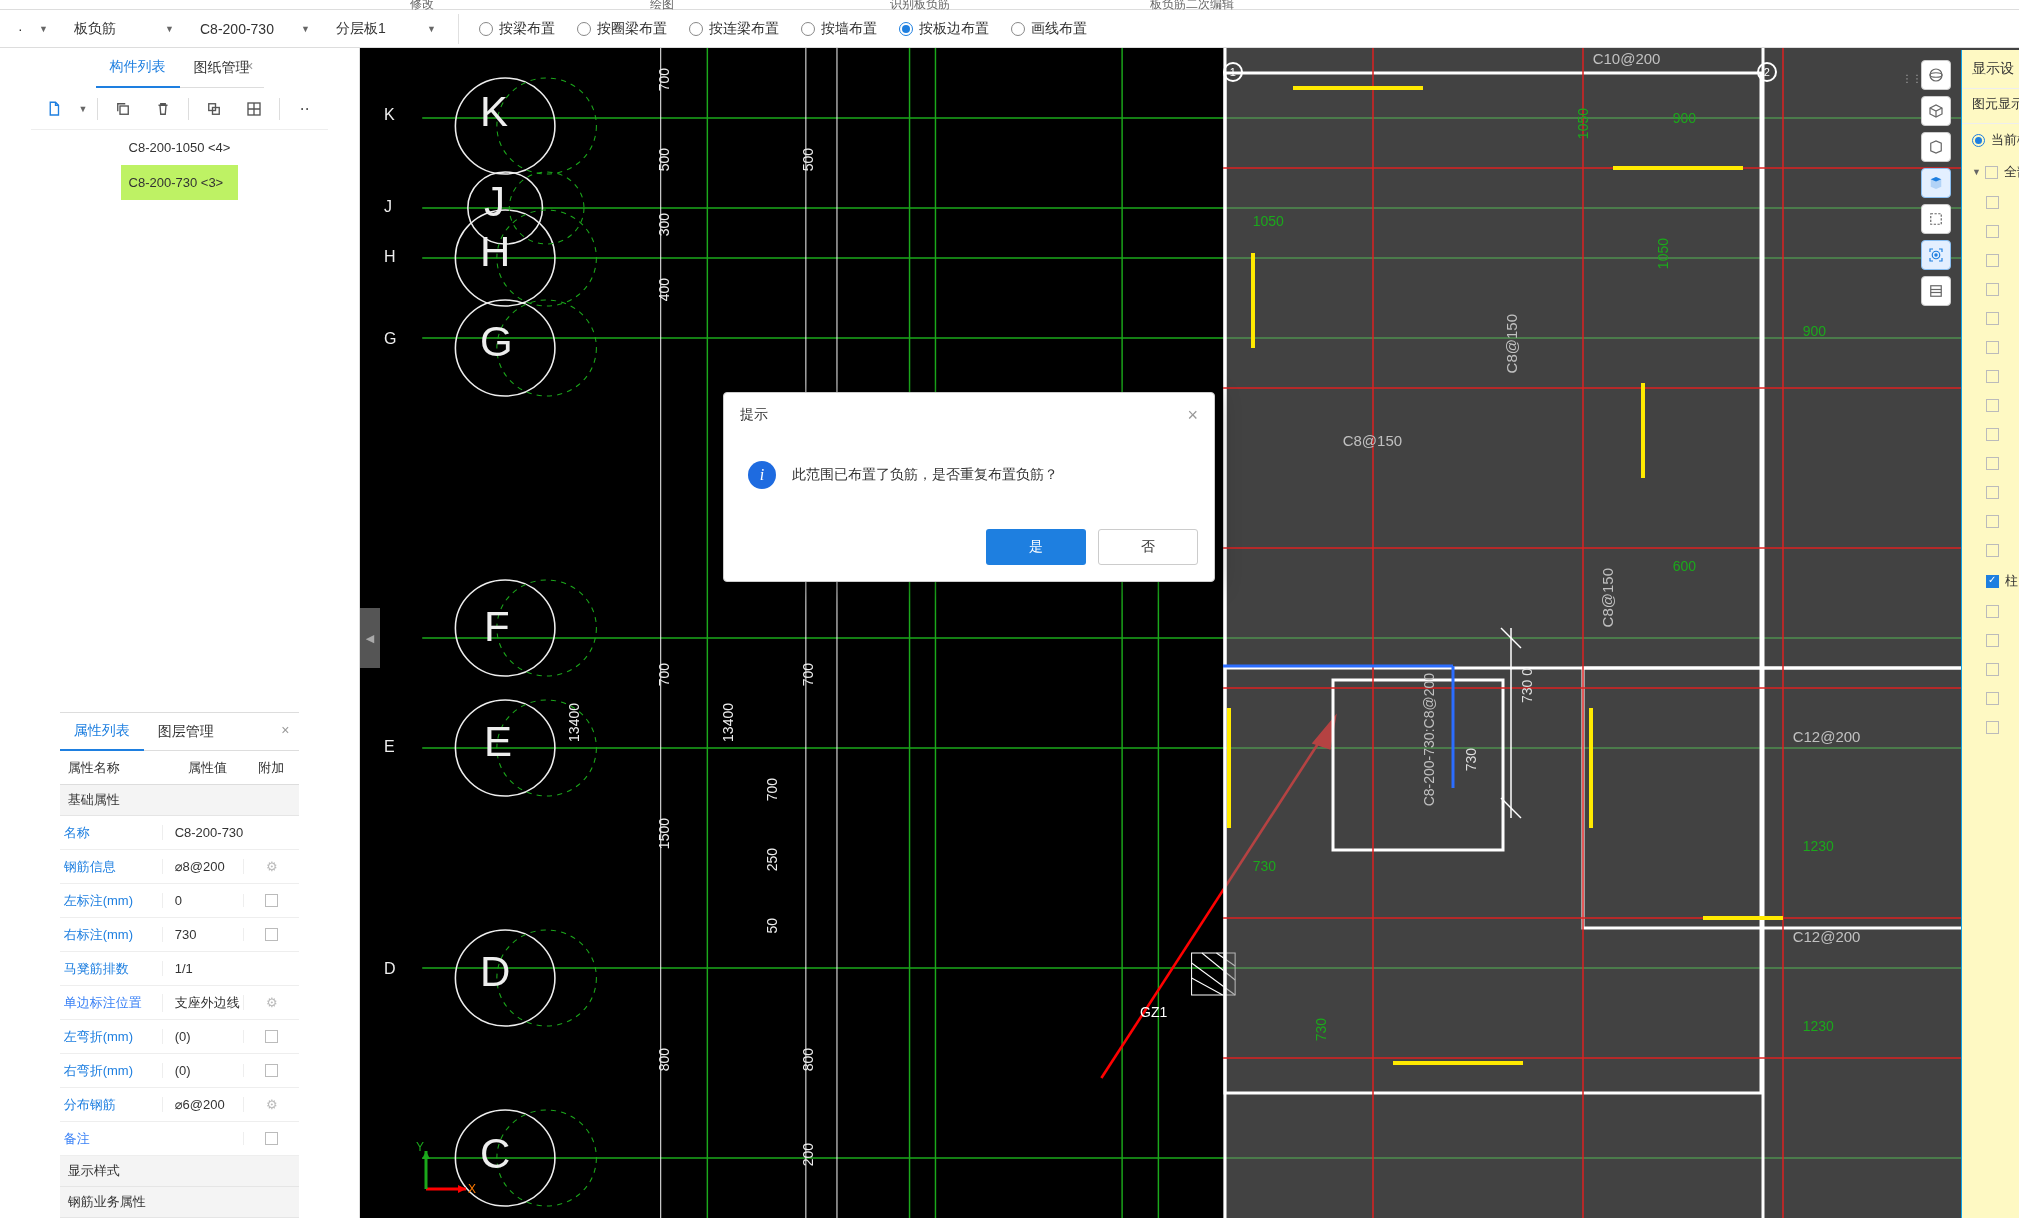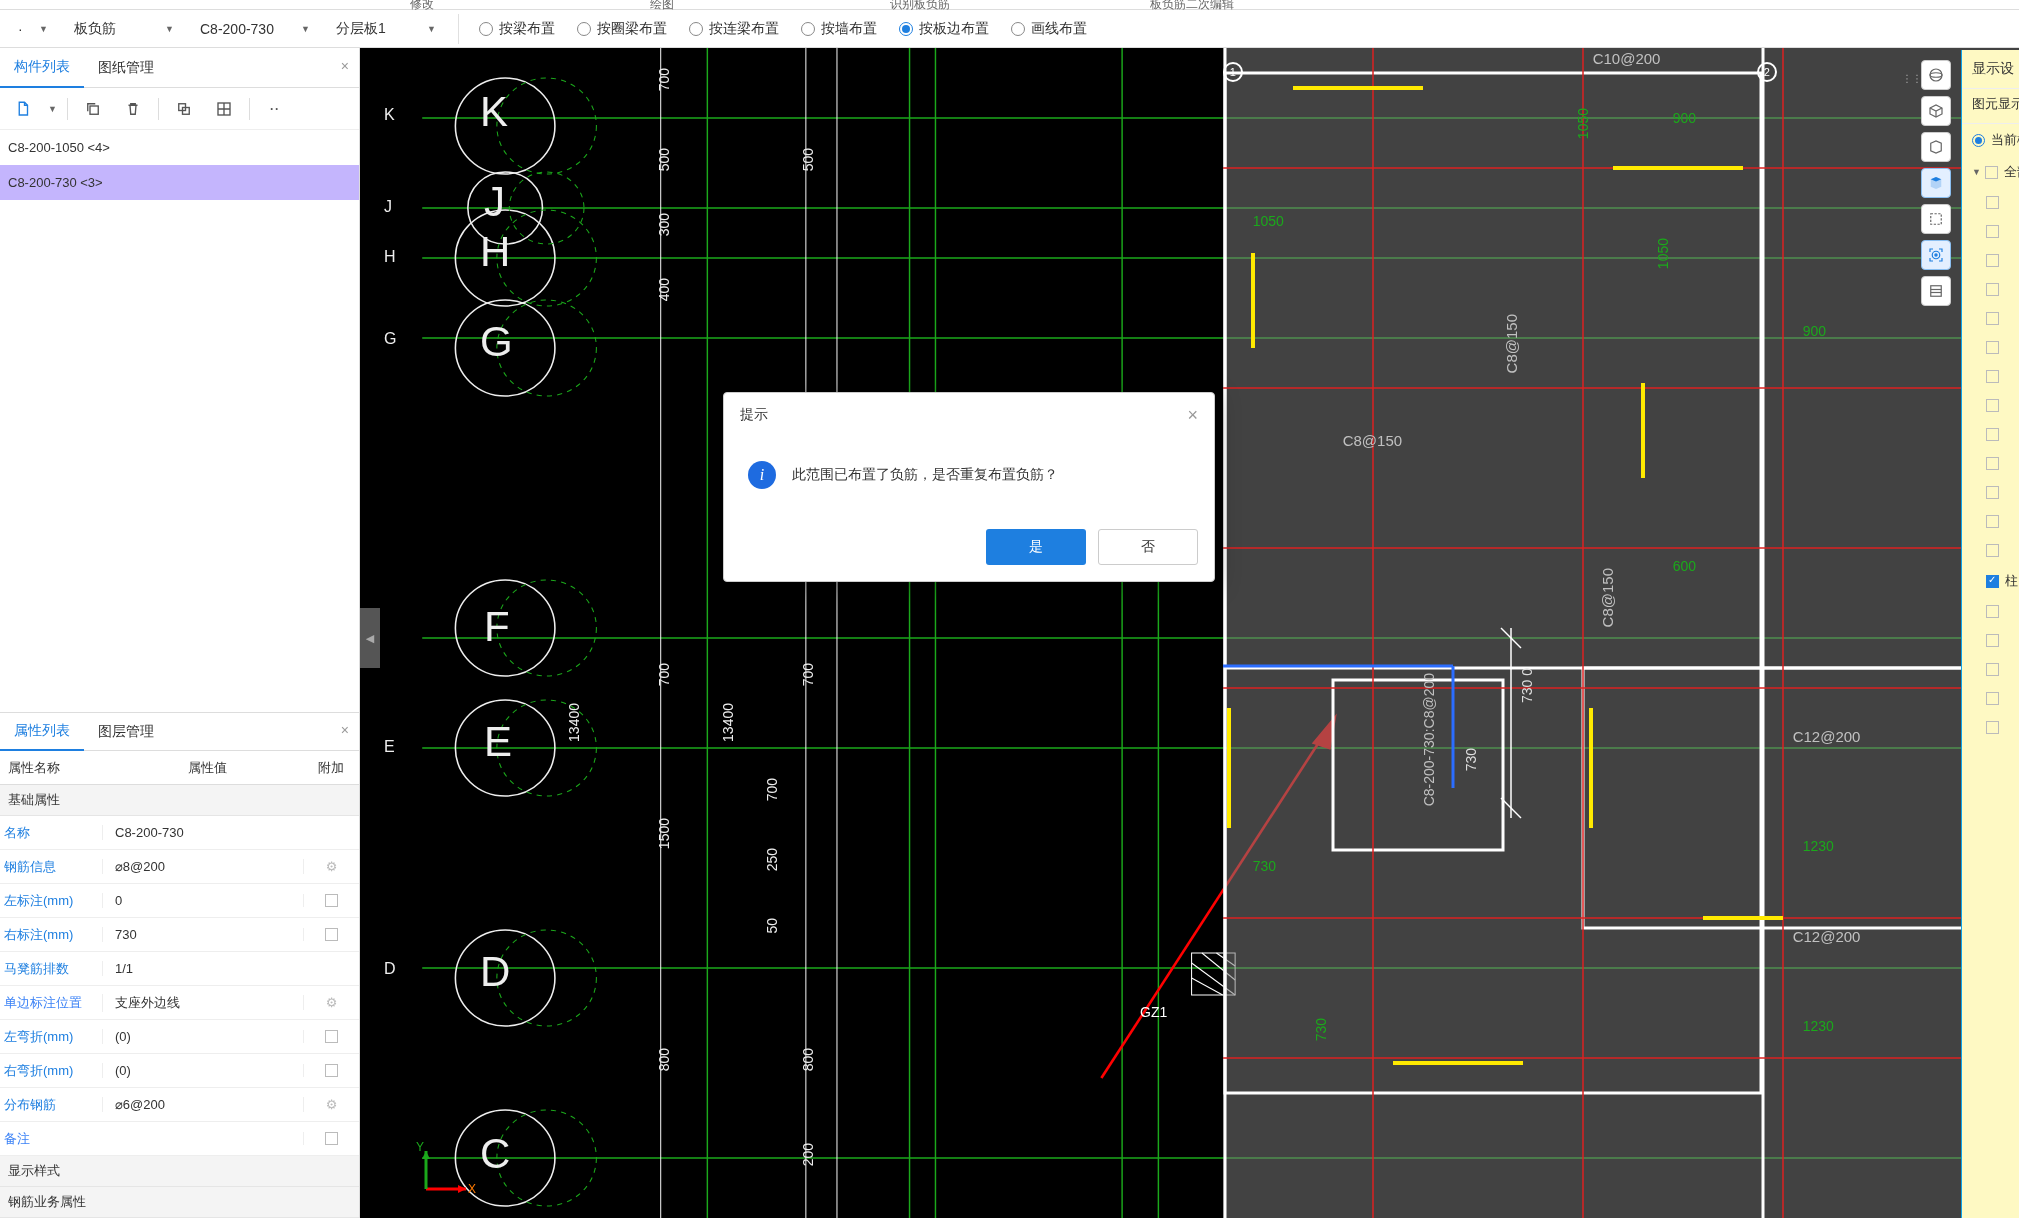--- a/index.html
+++ b/index.html
@@ -14,21 +14,21 @@
 .dd { display: inline-flex; align-items: center; border: none; padding: 4px 10px; min-width: 90px; justify-content: space-between; font-size: 14px; cursor: pointer; }
 .dd .arrow { font-size: 9px; color: #666; margin-left: 10px; }
 .sep-v { width: 1px; height: 30px; background: #e0e0e0; margin: 0 6px; }
 .radio-item { display: inline-flex; align-items: center; gap: 6px; font-size: 14px; cursor: pointer; padding: 0 8px; }
 .radio-item .circ { width: 14px; height: 14px; border: 1px solid #888; border-radius: 50%; display: inline-flex; align-items: center; justify-content: center; }
 .radio-item.sel .circ { border-color: #1e7fe0; }
 .radio-item.sel .circ::after { content: ""; width: 8px; height: 8px; background: #1e7fe0; border-radius: 50%; }
 
 
 .main { display: flex; height: calc(100% - 48px); }
-.left-panel { width: 360px; border-right: 1px solid #ddd; display: flex; flex-direction: column; }
+.left-panel { width: 360px; border-right: 1px solid #ddd; display: flex; flex-direction: column; align-items: center; }
 
 
 .tab-head { display: flex; align-items: center; border-bottom: 1px solid #ddd; height: 40px; position: relative; }
 .tab-item { padding: 10px 14px; font-size: 14px; cursor: pointer; }
 .tab-item.active { color: #1e7fe0; border-bottom: 2px solid #1e7fe0; }
 .tab-close { position: absolute; right: 10px; top: 10px; cursor: pointer; color: #999; font-size: 14px; }
 
 
 .mini-tb { display: flex; align-items: center; height: 42px; border-bottom: 1px solid #eee; padding: 0 8px; gap: 10px; }
 .mini-tb .ic { width: 30px; height: 30px; display: flex; align-items: center; justify-content: center; cursor: pointer; color: #555; border-radius: 3px; }
@@ -38,21 +38,21 @@
 .mini-tb .more { font-weight: bold; letter-spacing: 1px; }
 
 
 .search-wrap { display: flex; align-items: center; height: 40px; border-bottom: 1px solid #eee; padding: 0 10px; color: #bbb; }
 .search-wrap input { flex: 1; border: none; outline: none; font-size: 13px; color: #333; }
 .search-wrap .mag { color: #bbb; font-size: 14px; }
 
 
 .comp-list { flex: 0 0 auto; }
 .comp-item { padding: 10px 8px; font-size: 13px; cursor: pointer; }
-.comp-item.selected { background: #c4b5fd; }
+.comp-item.selected { background: #bef264; }
 
 .mid-gap { flex: 1 1 auto; }
 
 
 .prop-panel { border-top: 1px solid #ddd; }
 .prop-head { display: flex; align-items: center; border-bottom: 1px solid #ddd; height: 38px; position: relative; }
 .prop-head .tab-item { padding: 9px 14px; font-size: 14px; }
 .prop-head .tab-close { right: 10px; top: 9px; }
 .prop-cols { display: flex; align-items: center; height: 34px; border-bottom: 1px solid #ddd; font-size: 13px; }
 .prop-cols .c1 { flex: 0 0 112px; padding-left: 8px; }

